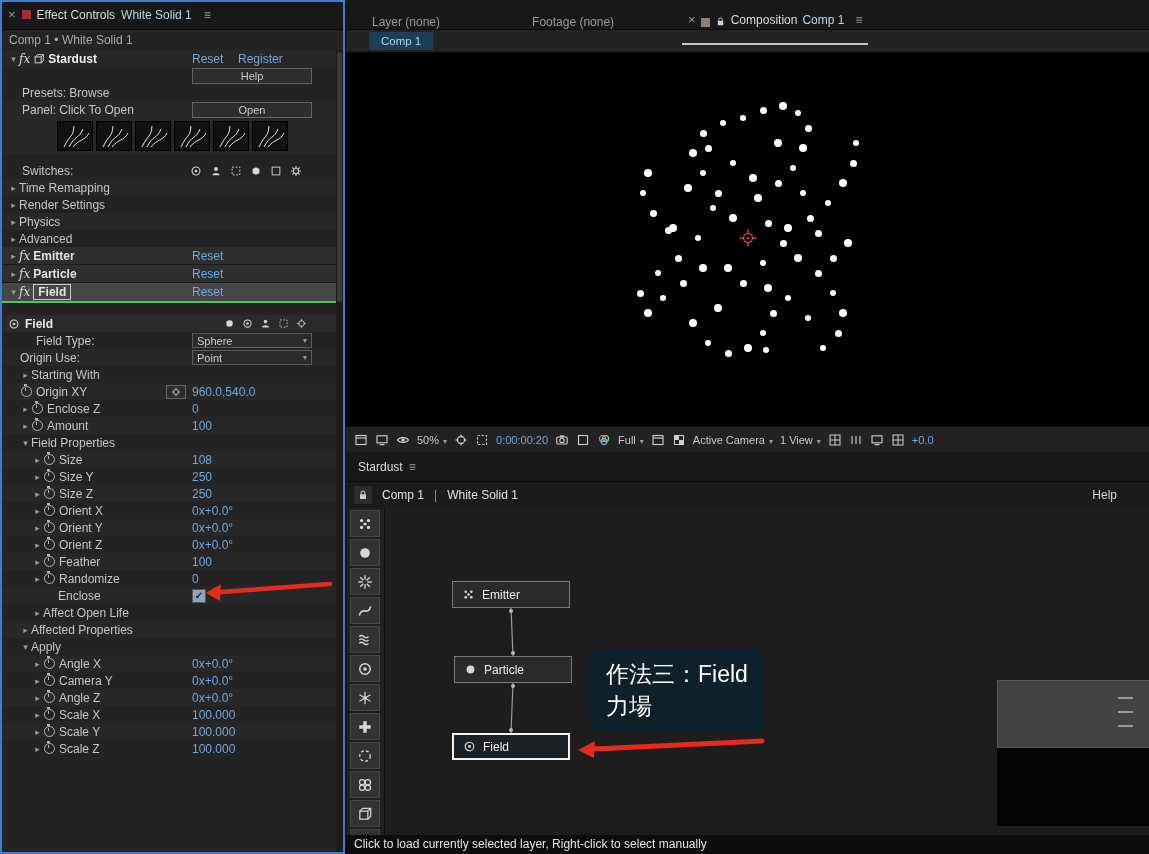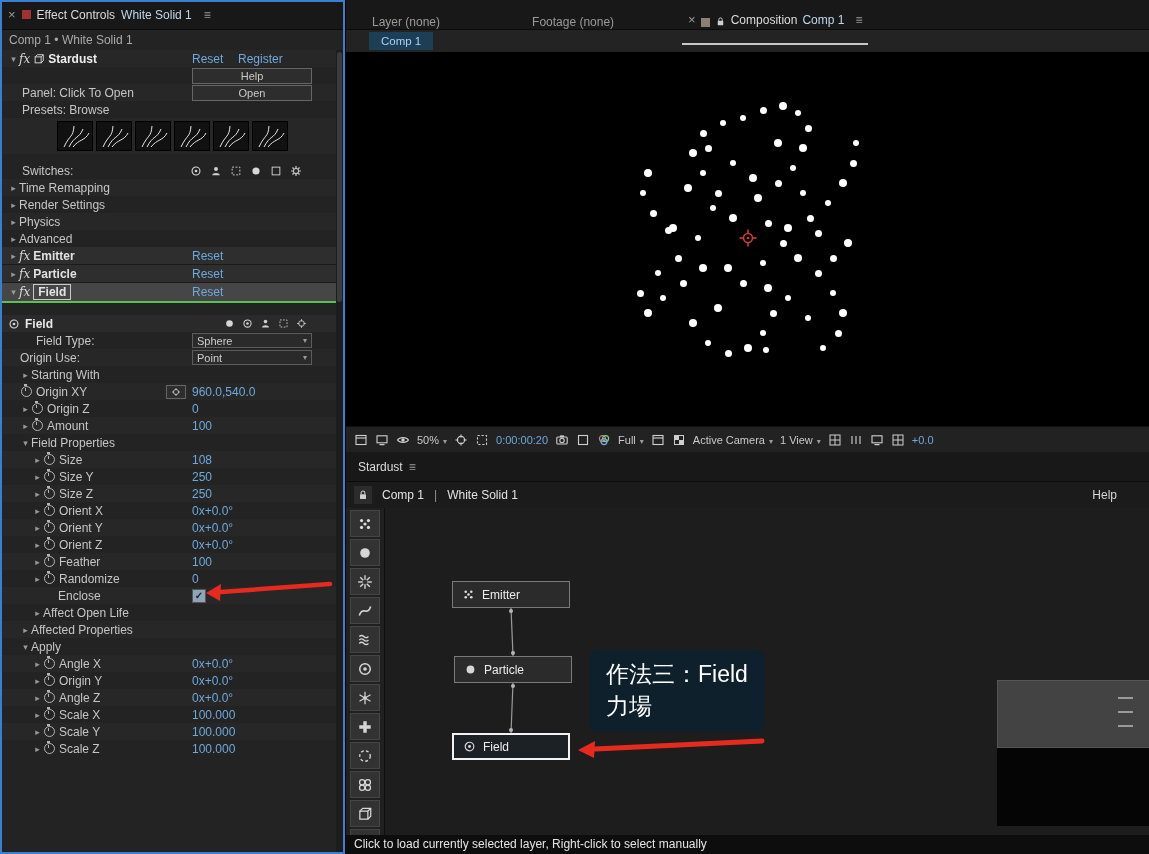--- a/index.html
+++ b/index.html
@@ -125,26 +125,26 @@
               </g>
             </svg>
           </span>
         <span class="ename">Stardust</span>
         <span class="link l1">Reset</span>
         <span class="link l2">Register</span>
       </div>
       <div class="r sB">
         <span class="btnbox">Help</span>
       </div>
+      <div class="r sB" style="padding-left:20px;">
+        <span>Presets: Browse</span>
+      </div>
       <div class="r sA" style="padding-left:20px;">
         <span>Panel: Click To Open</span>
         <span class="btnbox">Open</span>
-      </div>
-      <div class="r sB" style="padding-left:20px;">
-        <span>Presets: Browse</span>
       </div>
       <div class="thumbrow sA" id="preset-thumbs">
           <div class="thumb"><svg viewBox="0 0 34 28" width="34" height="28">
               <path d="M6,25 C12,12 15,16 16,4 M11,25 C17,13 21,17 25,7 M15,25 C21,17 27,19 31,11" stroke="#e8e8e8" stroke-width="1" fill="none"></path>
             </svg></div>
           <div class="thumb"><svg viewBox="0 0 34 28" width="34" height="28">
               <path d="M6,25 C12,12 15,16 16,4 M11,25 C17,13 21,17 25,7 M15,25 C21,17 27,19 31,11" stroke="#e8e8e8" stroke-width="1" fill="none"></path>
             </svg></div>
           <div class="thumb"><svg viewBox="0 0 34 28" width="34" height="28">
               <path d="M6,25 C12,12 15,16 16,4 M11,25 C17,13 21,17 25,7 M15,25 C21,17 27,19 31,11" stroke="#e8e8e8" stroke-width="1" fill="none"></path>
@@ -321,21 +321,21 @@
                     <line x1="9.6" y1="7" x2="12.6" y2="7"></line>
                   </g>
                 </svg>
               </span>
             </span>
             <span class="val">960.0,540.0</span>
           </div>
           <div class="r sB" style="padding-left: 18px;">
             <span class="exp">▸</span>
             <span class="sw"></span>
-            <span>Origin Z</span>
+            <span>Enclose Z</span>
             <span class="val">0</span>
           </div>
           <div class="r sA" style="padding-left: 18px;">
             <span class="exp">▸</span>
             <span class="sw"></span>
             <span>Amount</span>
             <span class="val">100</span>
           </div>
           <div class="r sB" style="padding-left: 18px;">
             <span class="exp">▾</span>
@@ -408,21 +408,21 @@
           </div>
           <div class="r sA" style="padding-left: 30px;">
             <span class="exp">▸</span>
             <span class="sw"></span>
             <span>Angle X</span>
             <span class="val">0x+0.0°</span>
           </div>
           <div class="r sB" style="padding-left: 30px;">
             <span class="exp">▸</span>
             <span class="sw"></span>
-            <span>Origin Y</span>
+            <span>Camera Y</span>
             <span class="val">0x+0.0°</span>
           </div>
           <div class="r sA" style="padding-left: 30px;">
             <span class="exp">▸</span>
             <span class="sw"></span>
             <span>Angle Z</span>
             <span class="val">0x+0.0°</span>
           </div>
           <div class="r sB" style="padding-left: 30px;">
             <span class="exp">▸</span>

